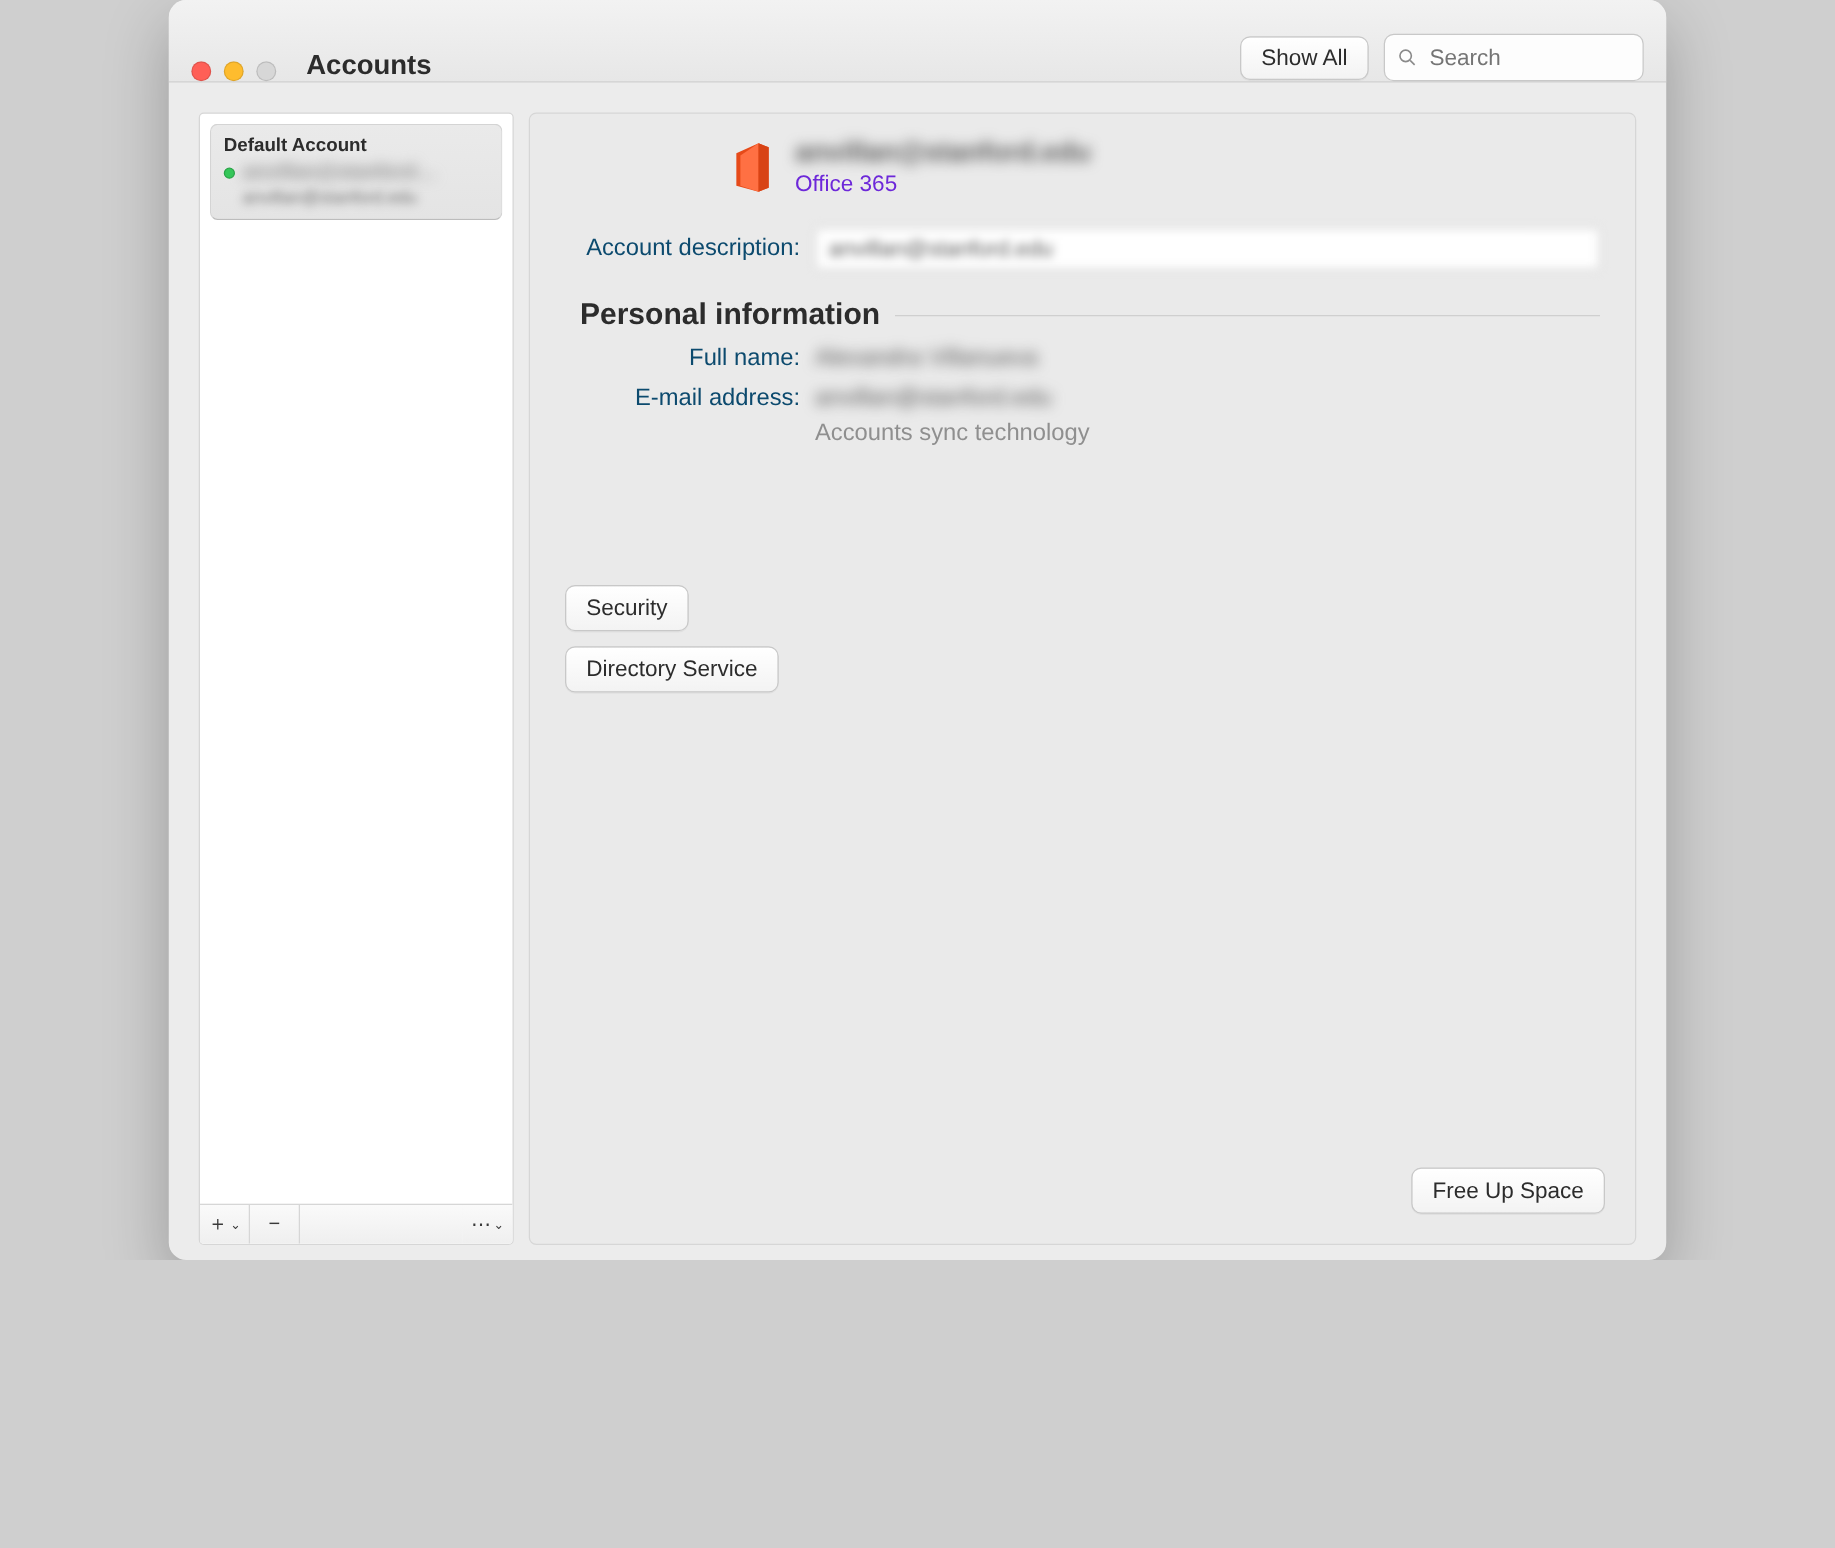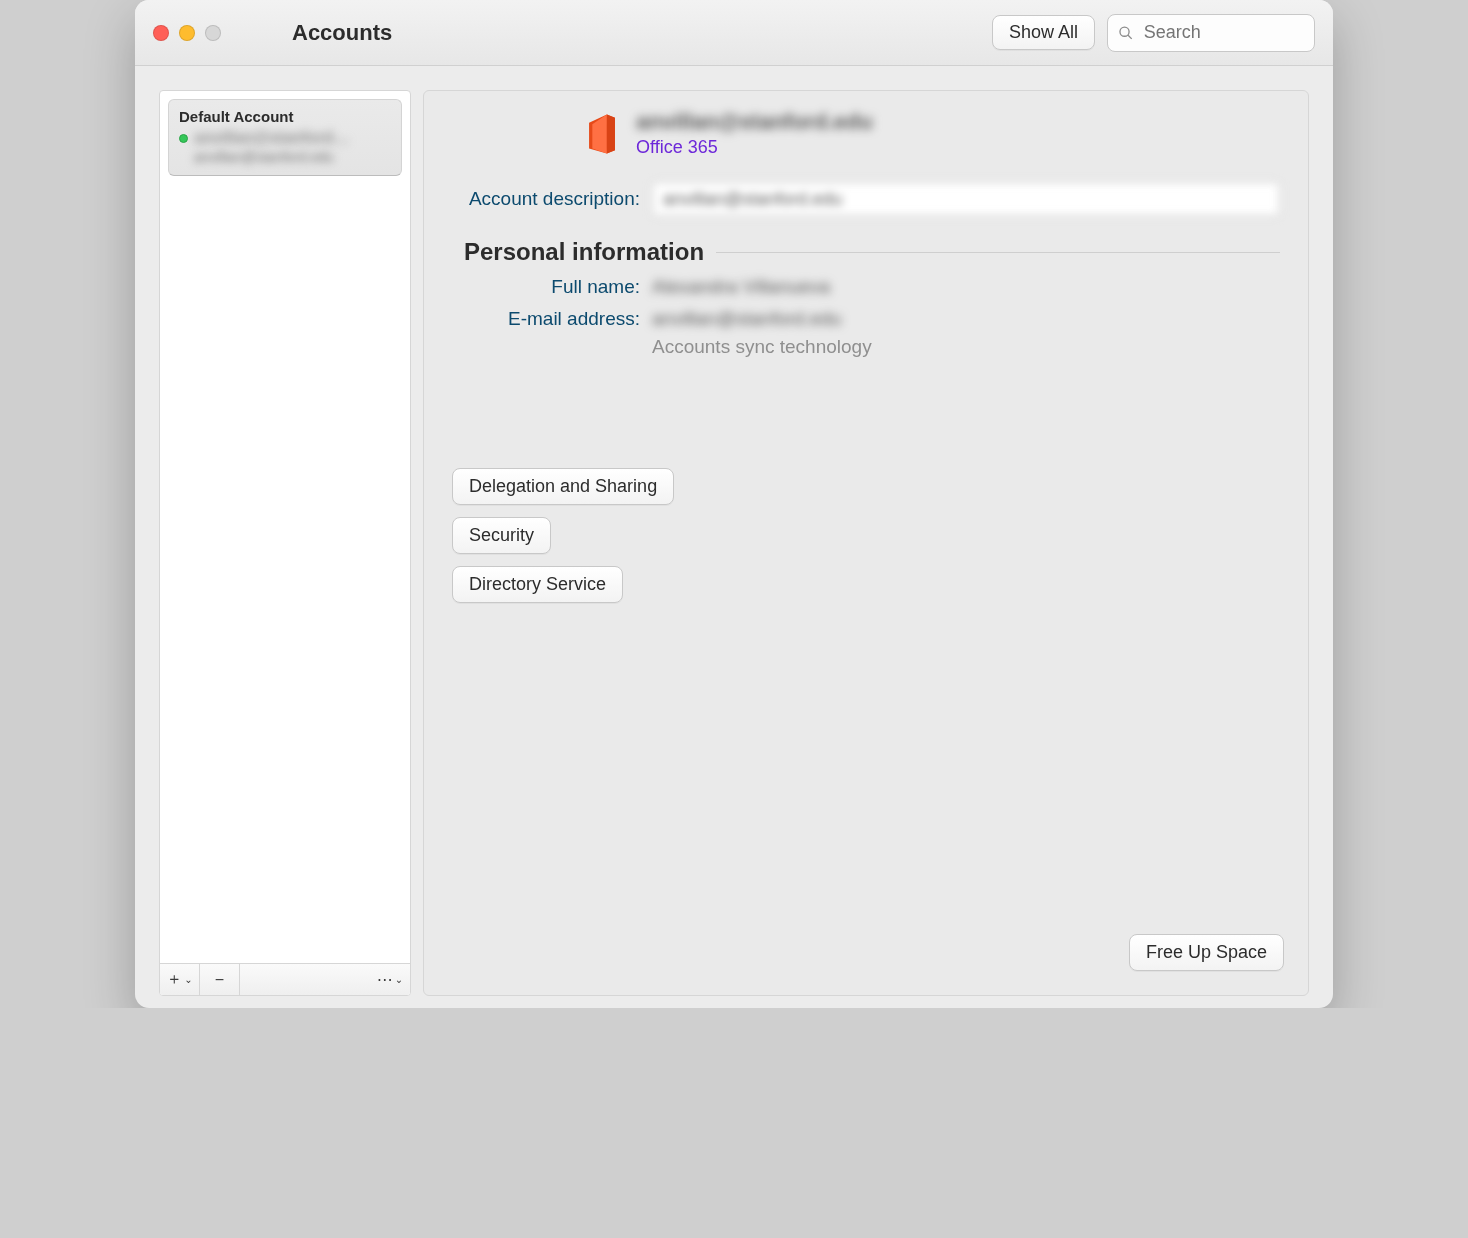--- a/index.html
+++ b/index.html
@@ -15,25 +15,24 @@
   }
   *{box-sizing:border-box;font-family:-apple-system,"Helvetica Neue",Arial,sans-serif;}
   html,body{margin:0;padding:0;background:#cfcfcf;}
   .window{
     width:1198px;height:1008px;margin:0 auto;background:var(--bg);
     border-radius:14px;overflow:hidden;box-shadow:0 20px 50px rgba(0,0,0,.25);
     position:relative;
   }
   
   .titlebar{
-    height:66px;display:flex;align-items:center;padding:0 18px;
+    height:66px;display:flex;align-items:flex-end;padding:0 18px;
     background:linear-gradient(#f2f2f2,#e7e7e7);
     border-bottom:1px solid #d0d0d0;
     position:relative;
-    gap:47px;
   }
   .traffic{display:flex;gap:10px;align-items:center;margin-right:24px;}
   .tl-dot{width:16px;height:16px;border-radius:50%;border:1px solid rgba(0,0,0,.12);}
   .tl-red{background:#ff5f57;}
   .tl-yellow{background:#febc2e;}
   .tl-gray{background:#d7d7d7;}
   .title{font-size:22px;font-weight:700;color:#2c2c2c;}
   .titlebar-right{margin-left:auto;display:flex;gap:12px;align-items:center;}
   .btn{
     background:linear-gradient(#ffffff,#f3f3f3);
@@ -195,21 +194,20 @@
       </div>
 
       <div class="row">
         <div class="label">E-mail address:</div>
         <div class="value blur">anvillan@stanford.edu</div>
       </div>
 
       <div class="sync-note">Accounts sync technology</div>
 
       <div class="btn-stack">
-        <div class="btn btn-wide">Delegation and Sharing</div>
         <div class="btn btn-wide">Security</div>
         <div class="btn btn-wide">Directory Service</div>
       </div>
 
       <div class="free-space">
         <div class="btn btn-wide">Free Up Space</div>
       </div>
     </div>
 
   </div>

